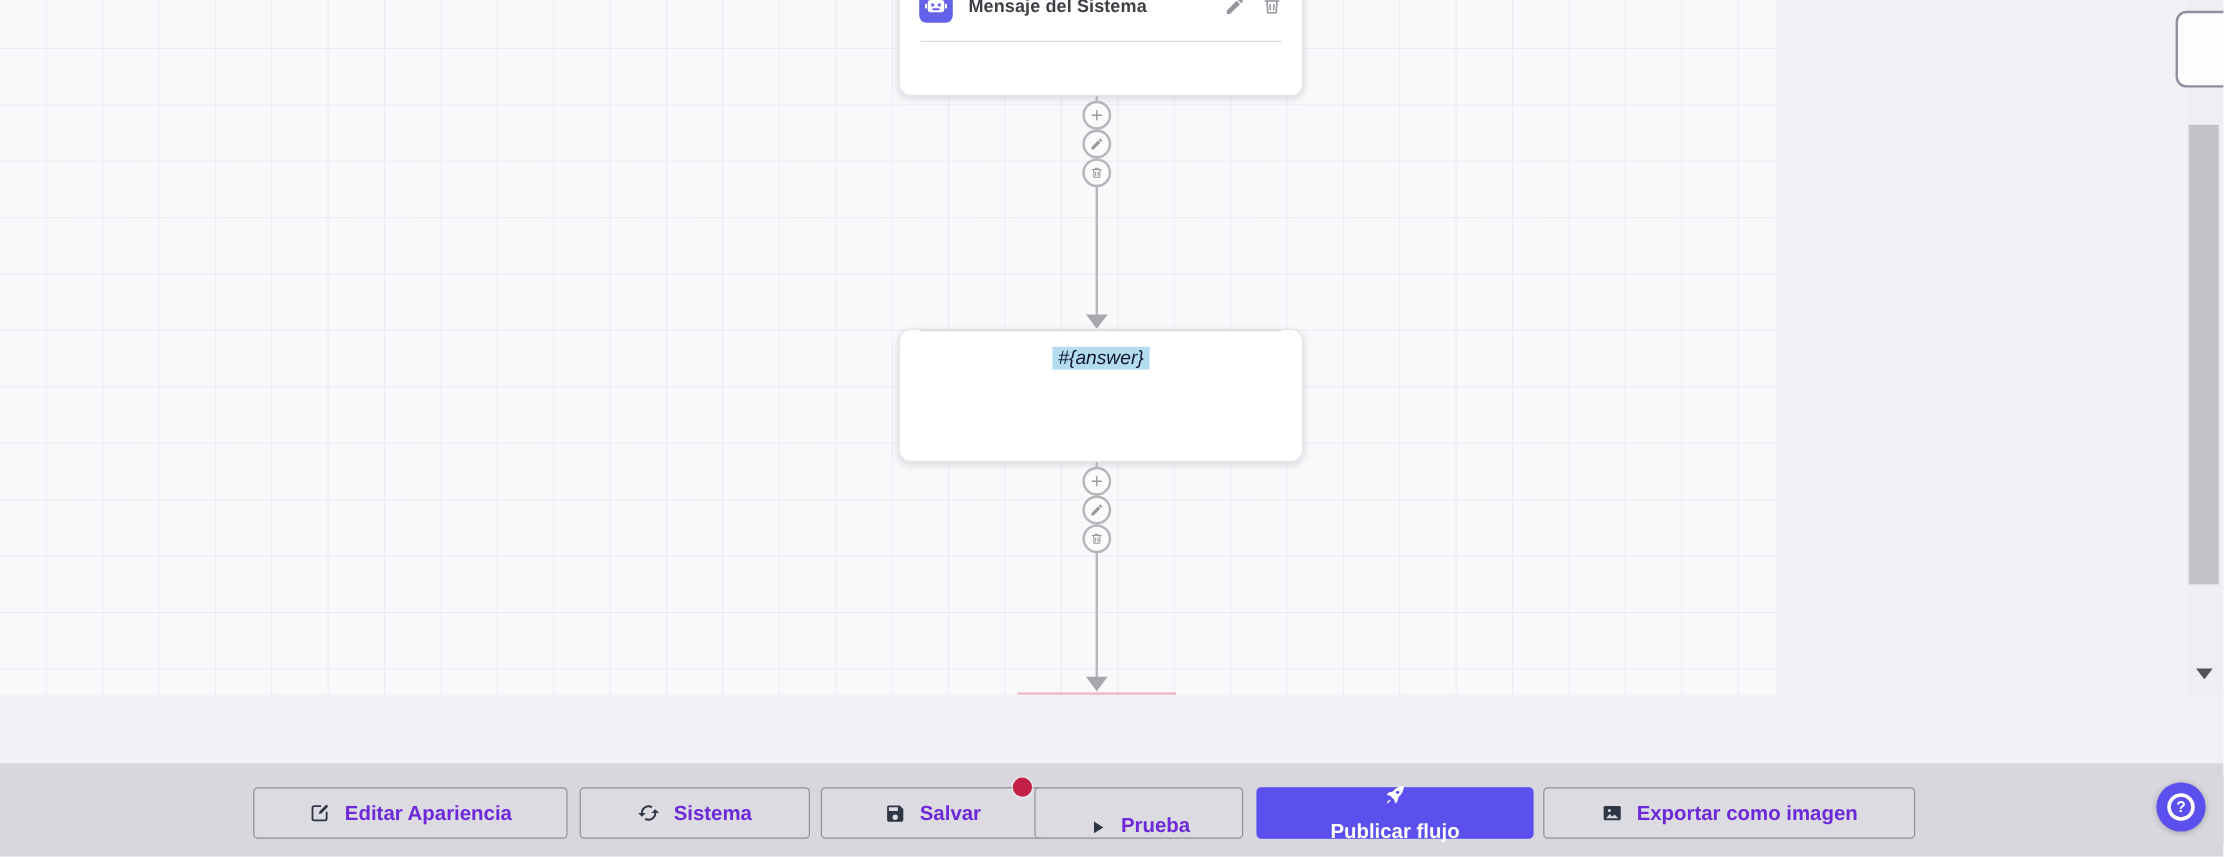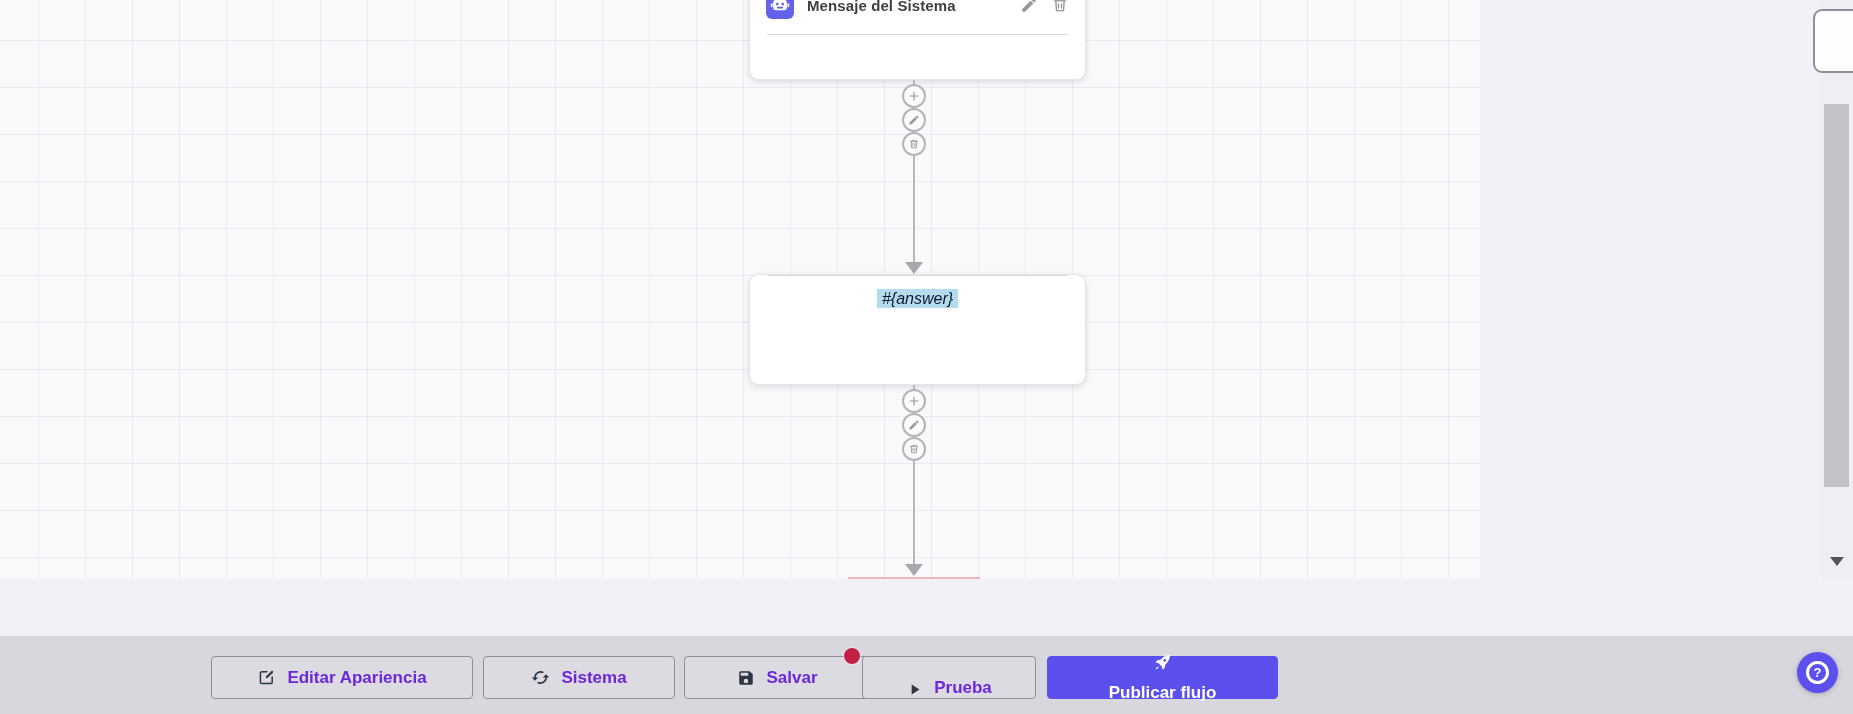--- a/index.html
+++ b/index.html
@@ -221,19 +221,27 @@
 
     <button class="btn btn-primary" style="left:1047px;width:231px;flex-direction:column;">
       <svg viewBox="0 0 24 24" width="19" height="19">
         <path fill="#fff" d="M21.4 2.6c-4.1.1-7.5 1.5-10 4L9.6 8.4l-4.2.9L3 11.7l4 1.2 4.1 4.1 1.2 4 2.4-2.4.9-4.2 1.8-1.8c2.5-2.5 3.9-5.9 4-10z"></path>
         <circle cx="14.8" cy="9.2" r="1.7" fill="var(--primary,#5b50ee)"></circle>
         <path fill="#fff" d="M7.1 16.9c-1.8.2-3.3 1.7-3.9 4 2.3-.6 3.8-2.1 4-3.9z"></path>
       </svg>
       <span>Publicar flujo</span>
     </button>
 
+    <button class="btn" style="left:1286px;width:310px;">
+      <svg viewBox="0 0 24 24" width="19" height="19">
+        <path fill="#2e3545" d="M19.5 4.5h-15c-.8 0-1.5.7-1.5 1.5v12c0 .8.7 1.5 1.5 1.5h15c.8 0 1.5-.7 1.5-1.5V6c0-.8-.7-1.5-1.5-1.5z"></path>
+        <circle cx="9" cy="9.3" r="1.6" fill="#dbdbe1"></circle>
+        <path fill="#dbdbe1" d="M5.5 17.5l4-4.5 2.6 2.9 2.2-2.4 4.2 4z"></path>
+      </svg>
+      <span>Exportar como imagen</span>
+    </button>
   </div>
 
   <div class="help-button">
     <div class="help-ring">?</div>
   </div>
 
 </div>
 
 </body></html>

